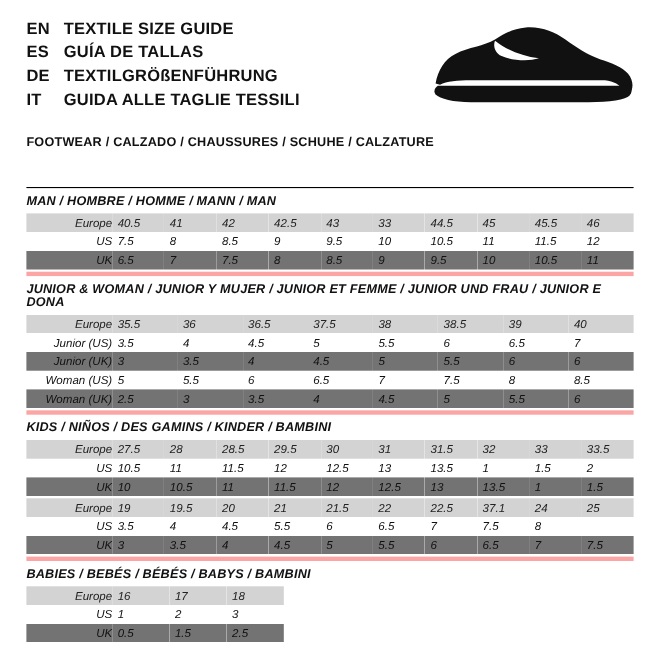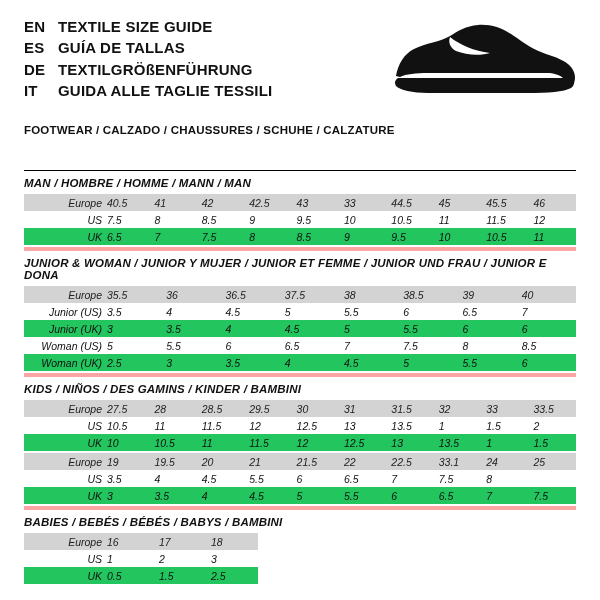--- a/index.html
+++ b/index.html
@@ -97,21 +97,21 @@
     overflow: hidden;
   }
   table.size tr.head td {
     background: #d3d3d3;
     color: #222;
   }
   table.size td.rowlabel {
     text-align: right;
   }
   table.size tr.alt td {
-    background: #22c55e;
+    background: #737373;
   }
   table.size tr.head td.rowlabel { background: #d3d3d3; }
   .val { text-align: left; }
 
   
 </style>
 </head>
 <body>
 
 <div class="page">
@@ -367,21 +367,21 @@
         <tbody>
           <tr class="head">
             <td class="rowlabel">Europe</td>
             <td class="val">19</td>
             <td class="val">19.5</td>
             <td class="val">20</td>
             <td class="val">21</td>
             <td class="val">21.5</td>
             <td class="val">22</td>
             <td class="val">22.5</td>
-            <td class="val">33.1</td>
+            <td class="val">37.1</td>
             <td class="val">24</td>
             <td class="val">25</td>
           </tr>
           <tr>
             <td class="rowlabel">US</td>
             <td class="val">3.5</td>
             <td class="val">4</td>
             <td class="val">4.5</td>
             <td class="val">5.5</td>
             <td class="val">6</td>

